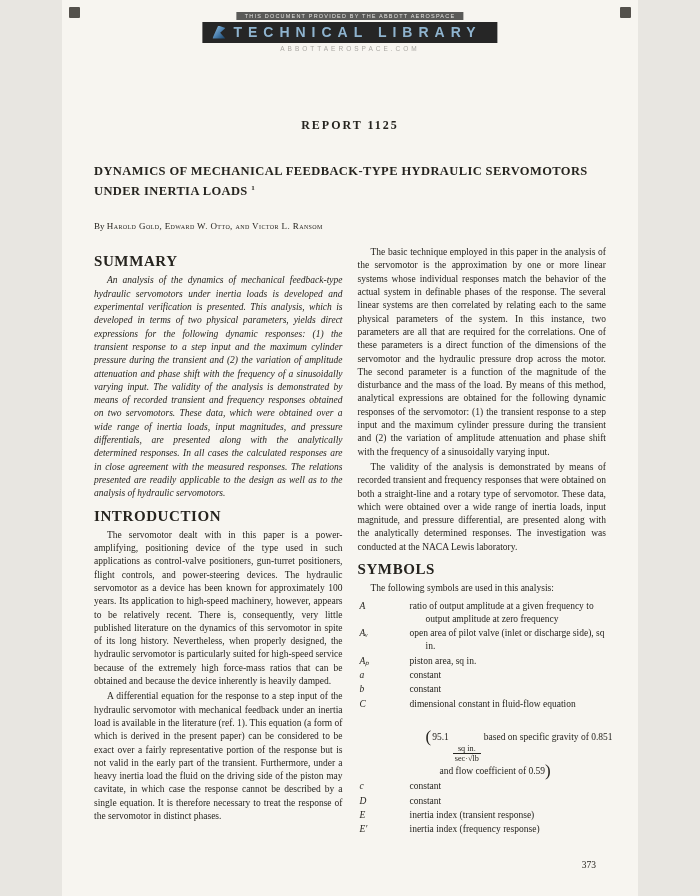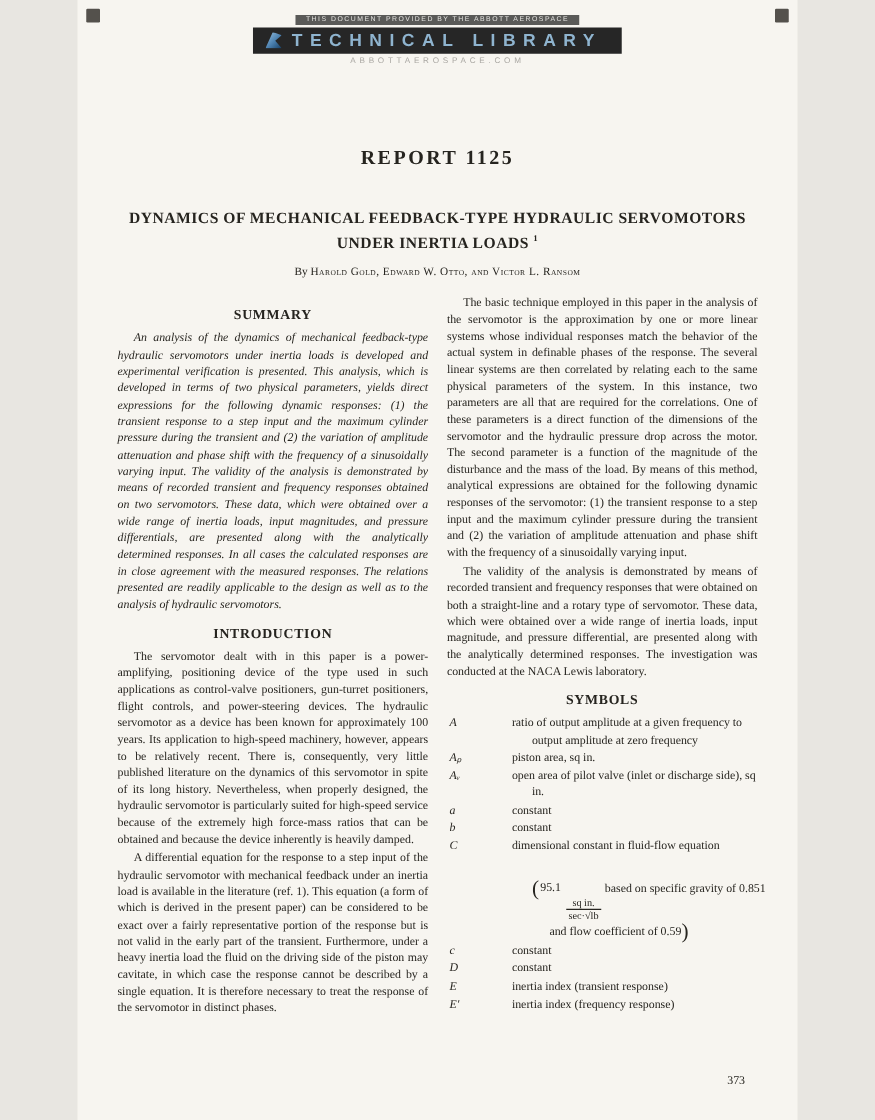--- a/index.html
+++ b/index.html
@@ -20,30 +20,30 @@
   
   .banner{position:absolute;top:4px;left:50%;transform:translateX(-50%);text-align:center;font-family:"Liberation Sans",sans-serif;}
   .banner-top{display:inline-block;background:#5a5a58;color:#e3e2df;font-size:5.5px;letter-spacing:1.2px;padding:1px 8px;white-space:nowrap;}
   .banner-main{display:flex;align-items:center;justify-content:center;gap:8px;background:#262626;padding:2px 16px 3px 10px;}
   .banner-title{color:#8fb4cf;font-size:14px;letter-spacing:6px;font-weight:bold;white-space:nowrap;}
   .logo{width:13px;height:13px;background:linear-gradient(135deg,#9cc4e2 0%,#4a7fae 55%,#163e63 100%);clip-path:polygon(0 100%,45% 0,100% 20%,60% 55%,100% 100%);}
   .banner-url{color:#a9a7a2;font-size:6.5px;letter-spacing:3px;margin-top:2px;}
 
   
   .content{padding:118px 32px 0 32px;}
-  .report-number{text-align:center;font-weight:bold;font-size:16px;letter-spacing:2px;}
-  .main-title{margin-top:30px;text-align:center;font-weight:bold;font-size:12.5px;line-height:17px;letter-spacing:0.4px;}
+  .report-number{text-align:center;font-weight:bold;font-size:12px;letter-spacing:2px;}
+  .main-title{margin-top:30px;text-align:left;font-weight:bold;font-size:12.5px;line-height:17px;letter-spacing:0.4px;}
   .main-title sup{font-size:7px;}
-  .byline{margin-top:9px;text-align:center;font-size:9px;}
+  .byline{margin-top:21px;font-size:9px;}
   .byline .names{font-variant:small-caps;letter-spacing:0.4px;}
 
   
   .columns{display:flex;gap:15px;margin-top:15px;}
   .col{flex:1;min-width:0;font-size:9.5px;line-height:13.3px;text-align:justify;}
-  .section-heading{text-align:center;font-weight:bold;font-size:11px;letter-spacing:0.6px;margin:9px 0 6px 0;}
+  .section-heading{font-weight:bold;font-size:15px;letter-spacing:0.6px;margin:9px 0 6px 0;}
   p{margin:0 0 2px 0;}
   .indent{text-indent:13px;}
   .italic{font-style:italic;}
 
   
   .symbols{text-align:left;margin-top:4px;}
   .sym-row{display:flex;margin-bottom:1px;}
   .sym{flex:0 0 52px;font-style:italic;padding-left:2px;box-sizing:border-box;}
   .def{flex:1;padding-left:16px;text-indent:-16px;}
   .formula{text-indent:0;margin:1px 0 1px 0;white-space:nowrap;}
@@ -95,34 +95,35 @@
         <p class="italic indent">An analysis of the dynamics of mechanical feedback-type hydraulic servomotors under inertia loads is developed and experimental verification is presented. This analysis, which is developed in terms of two physical parameters, yields direct expressions for the following dynamic responses: (1) the transient response to a step input and the maximum cylinder pressure during the transient and (2) the variation of amplitude attenuation and phase shift with the frequency of a sinusoidally varying input. The validity of the analysis is demonstrated by means of recorded transient and frequency responses obtained on two servomotors. These data, which were obtained over a wide range of inertia loads, input magnitudes, and pressure differentials, are presented along with the analytically determined responses. In all cases the calculated responses are in close agreement with the measured responses. The relations presented are readily applicable to the design as well as to the analysis of hydraulic servomotors.</p>
         <div class="section-heading">INTRODUCTION</div>
         <p class="indent">The servomotor dealt with in this paper is a power-amplifying, positioning device of the type used in such applications as control-valve positioners, gun-turret positioners, flight controls, and power-steering devices. The hydraulic servomotor as a device has been known for approximately 100 years. Its application to high-speed machinery, however, appears to be relatively recent. There is, consequently, very little published literature on the dynamics of this servomotor in spite of its long history. Nevertheless, when properly designed, the hydraulic servomotor is particularly suited for high-speed service because of the extremely high force-mass ratios that can be obtained and because the device inherently is heavily damped.</p>
         <p class="indent">A differential equation for the response to a step input of the hydraulic servomotor with mechanical feedback under an inertia load is available in the literature (ref. 1). This equation (a form of which is derived in the present paper) can be considered to be exact over a fairly representative portion of the response but is not valid in the early part of the transient. Furthermore, under a heavy inertia load the fluid on the driving side of the piston may cavitate, in which case the response cannot be described by a single equation. It is therefore necessary to treat the response of the servomotor in distinct phases.</p>
       </div>
 
       <div class="col">
         <p class="indent">The basic technique employed in this paper in the analysis of the servomotor is the approximation by one or more linear systems whose individual responses match the behavior of the actual system in definable phases of the response. The several linear systems are then correlated by relating each to the same physical parameters of the system. In this instance, two parameters are all that are required for the correlations. One of these parameters is a direct function of the dimensions of the servomotor and the hydraulic pressure drop across the motor. The second parameter is a function of the magnitude of the disturbance and the mass of the load. By means of this method, analytical expressions are obtained for the following dynamic responses of the servomotor: (1) the transient response to a step input and the maximum cylinder pressure during the transient and (2) the variation of amplitude attenuation and phase shift with the frequency of a sinusoidally varying input.</p>
         <p class="indent">The validity of the analysis is demonstrated by means of recorded transient and frequency responses that were obtained on both a straight-line and a rotary type of servomotor. These data, which were obtained over a wide range of inertia loads, input magnitude, and pressure differential, are presented along with the analytically determined responses. The investigation was conducted at the NACA Lewis laboratory.</p>
         <div class="section-heading">SYMBOLS</div>
+        <p class="indent">The following symbols are used in this analysis:</p>
 
         <div class="symbols">
 
           <div class="sym-row">
             <span class="sym">A</span>
             <span class="def">ratio of output amplitude at a given frequency to output amplitude at zero frequency</span>
           </div>
           <div class="sym-row">
+            <span class="sym">Aᵥ</span>
+            <span class="def">open area of pilot valve (inlet or discharge side), sq in.</span>
+          </div>
+          <div class="sym-row">
             <span class="sym">Aₚ</span>
             <span class="def">piston area, sq in.</span>
-          </div>
-          <div class="sym-row">
-            <span class="sym">Aᵥ</span>
-            <span class="def">open area of pilot valve (inlet or discharge side), sq in.</span>
           </div>
           <div class="sym-row">
             <span class="sym">a</span>
             <span class="def">constant</span>
           </div>
           <div class="sym-row">
             <span class="sym">b</span>
             <span class="def">constant</span>
           </div>
 

